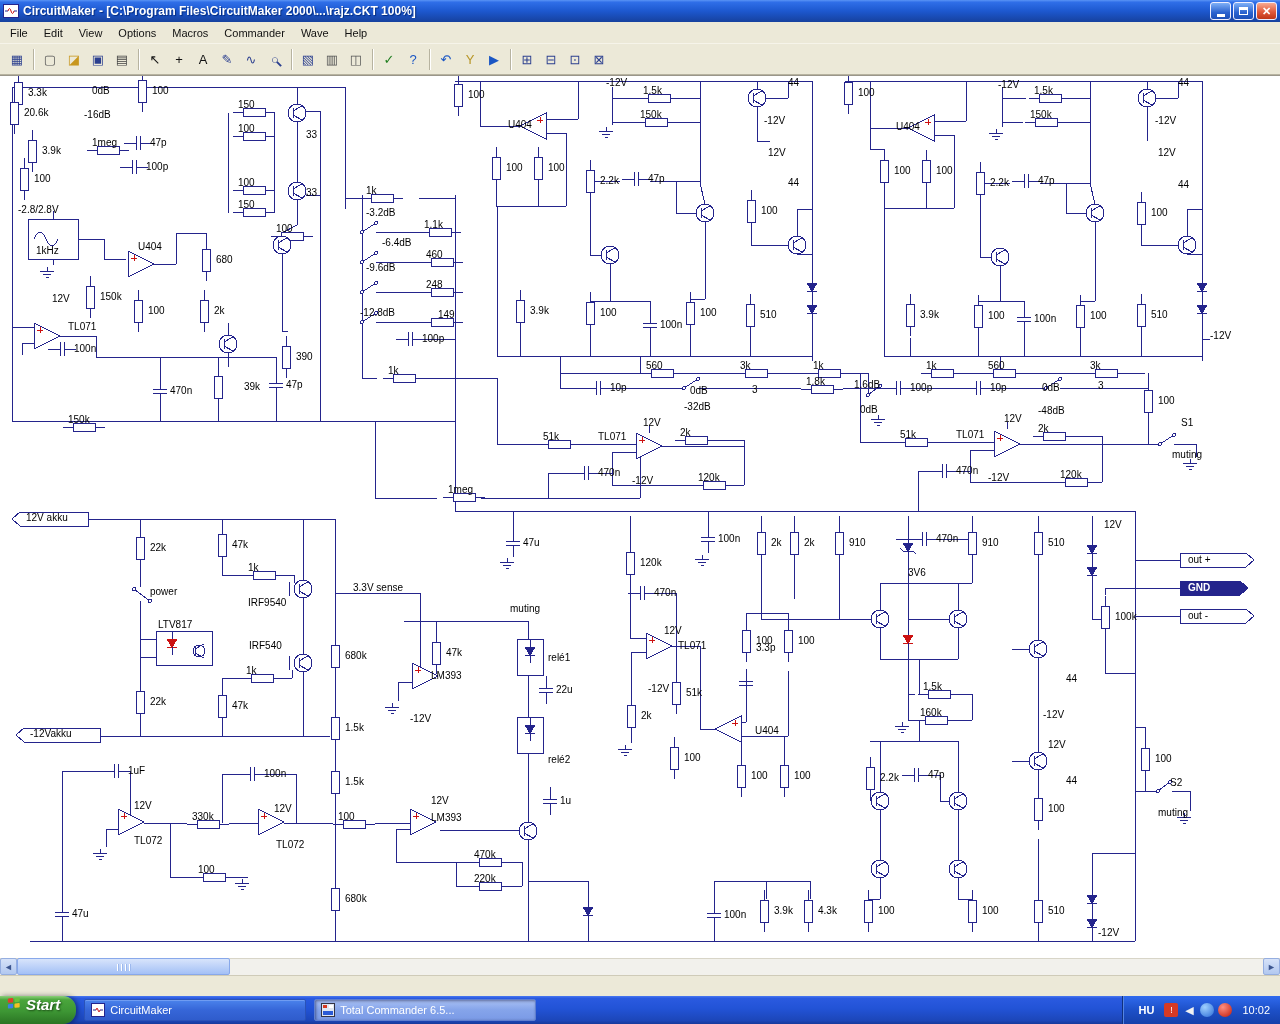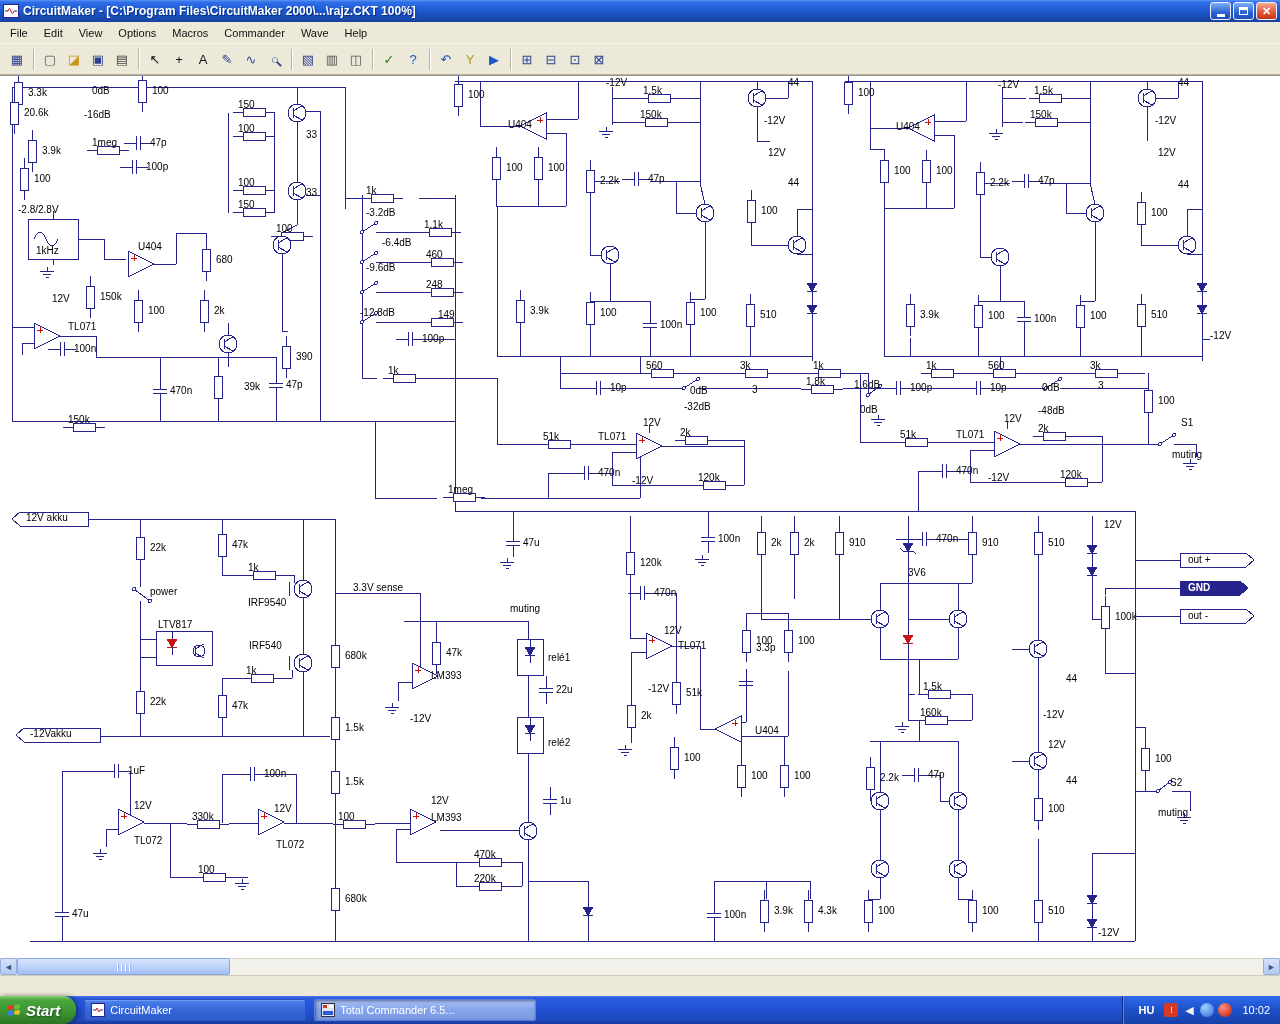--- a/index.html
+++ b/index.html
@@ -55,21 +55,21 @@
     background:repeating-linear-gradient(90deg,#fff 0 1px,#9db9ee 1px 2px,transparent 2px 4px)}
 
   
   .statusbar{position:absolute;top:975px;left:0;width:1280px;height:21px;background:#ece9d8;
     border-top:1px solid #cfcbb8}
 
   
   .taskbar{position:absolute;top:996px;left:0;width:1280px;height:28px;display:flex;align-items:center;
     background:linear-gradient(180deg,#4a79f2 0%,#2a5ae0 8%,#2253d6 45%,#1c46b8 88%,#16399b 100%);z-index:40}
   .startbtn{height:28px;background:linear-gradient(180deg,#8cd07a 0%,#4aa53c 14%,#3d9634 55%,#2a7423 100%);
-    border-radius:0 13px 13px 0;display:flex;align-items:center;gap:5px;padding:0 16px 0 7px;
+    border-radius:0 13px 13px 0;display:flex;gap:5px;padding:0 16px 0 7px;
     color:#fff;font-weight:bold;font-style:italic;font-size:15px;text-shadow:1px 1px 2px #1c4a16;
     box-shadow:2px 0 5px rgba(0,0,20,.45)}
   .tasks{display:flex;align-items:center}
   .task{width:222px;height:22px;margin-left:8px;border-radius:2px;display:flex;align-items:center;gap:5px;
     padding:0 6px;color:#fff;font-size:11px;white-space:nowrap;overflow:hidden}
   .task.normal{background:linear-gradient(#4b83ec,#3666d8 50%,#2f5ccc);border:1px solid #2a52b8;
     box-shadow:inset 0 1px 0 #6f9cf2}
   .task.active{background:linear-gradient(#a8c0f4,#85a4ea 50%,#7a9ae6);border:1px solid #5f7fd0;
     box-shadow:inset 1px 1px 3px rgba(0,0,40,.45)}
   .tray{margin-left:auto;height:28px;display:flex;align-items:center;gap:7px;padding:0 10px 0 13px;
@@ -1351,21 +1351,21 @@
       <div class="lbl" data-name="schematic-label" style="left: 232px; top: 624px;">47k</div>
       <div class="lbl" data-name="schematic-label" style="left: 30px; top: 652px;">-12Vakku</div>
       <div class="lbl" data-name="schematic-label" style="left: 353px; top: 506px;">3.3V sense</div>
       <div class="lbl" data-name="schematic-label" style="left: 510px; top: 527px;">muting</div>
       <div class="lbl" data-name="schematic-label" style="left: 345px; top: 574px;">680k</div>
       <div class="lbl" data-name="schematic-label" style="left: 446px; top: 571px;">47k</div>
       <div class="lbl" data-name="schematic-label" style="left: 431px; top: 594px;">LM393</div>
       <div class="lbl" data-name="schematic-label" style="left: 548px; top: 576px;">relé1</div>
       <div class="lbl" data-name="schematic-label" style="left: 556px; top: 608px;">22u</div>
       <div class="lbl" data-name="schematic-label" style="left: 410px; top: 637px;">-12V</div>
-      <div class="lbl" data-name="schematic-label" style="left: 548px; top: 661px;">relé2</div>
+      <div class="lbl" data-name="schematic-label" style="left: 548px; top: 678px;">relé2</div>
       <div class="lbl" data-name="schematic-label" style="left: 345px; top: 646px;">1.5k</div>
       <div class="lbl" data-name="schematic-label" style="left: 345px; top: 700px;">1.5k</div>
       <div class="lbl" data-name="schematic-label" style="left: 128px; top: 689px;">1uF</div>
       <div class="lbl" data-name="schematic-label" style="left: 264px; top: 692px;">100n</div>
       <div class="lbl" data-name="schematic-label" style="left: 134px; top: 724px;">12V</div>
       <div class="lbl" data-name="schematic-label" style="left: 192px; top: 735px;">330k</div>
       <div class="lbl" data-name="schematic-label" style="left: 274px; top: 727px;">12V</div>
       <div class="lbl" data-name="schematic-label" style="left: 134px; top: 759px;">TL072</div>
       <div class="lbl" data-name="schematic-label" style="left: 276px; top: 763px;">TL072</div>
       <div class="lbl" data-name="schematic-label" style="left: 338px; top: 735px;">100</div>

